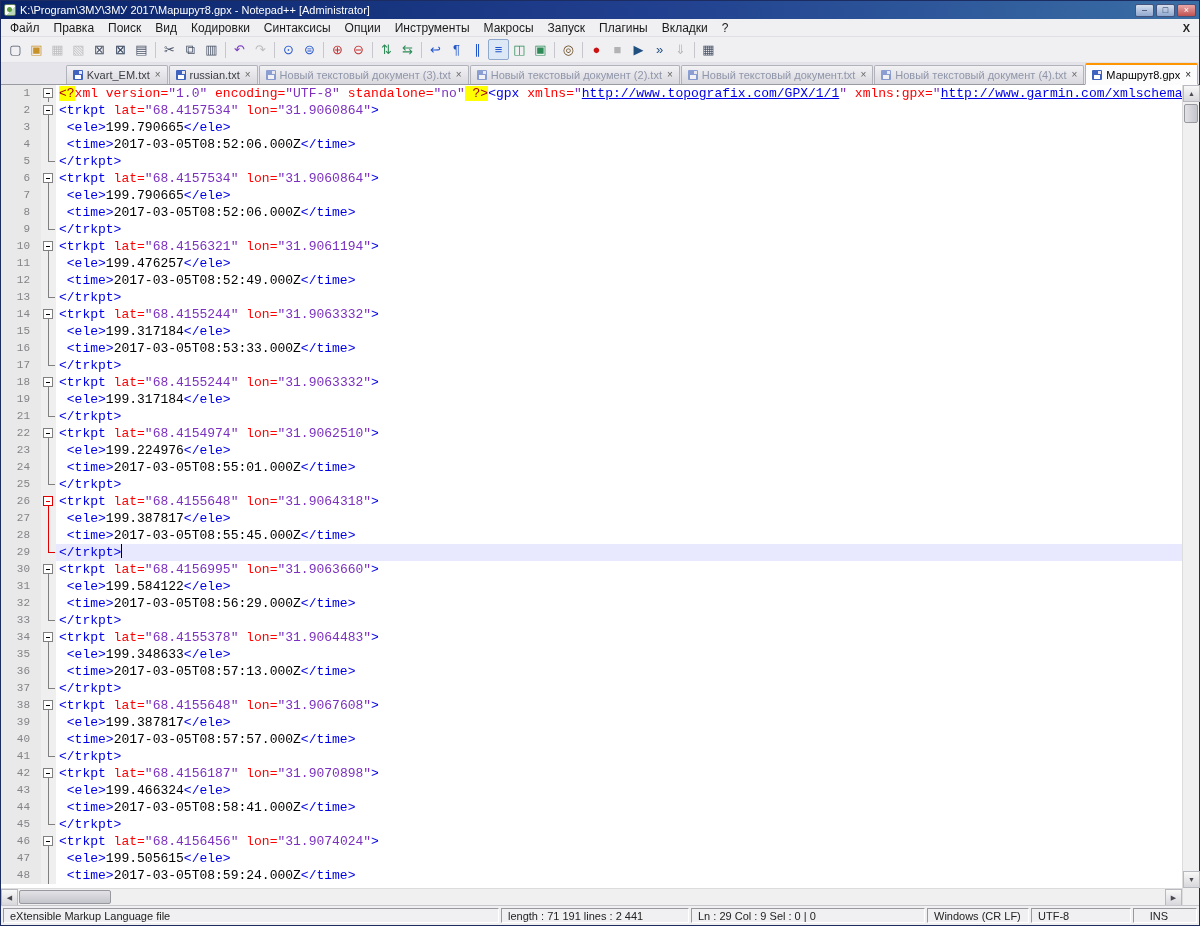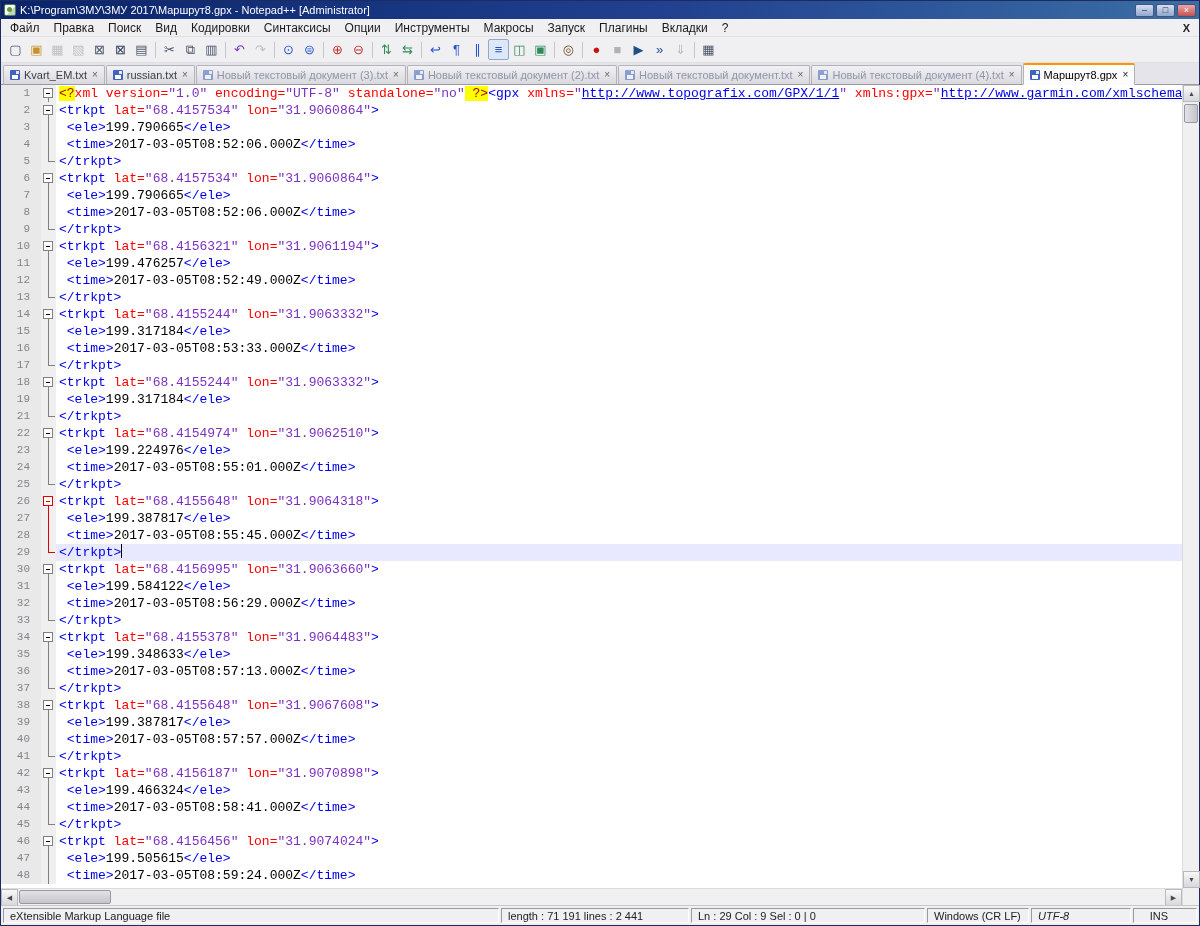--- a/index.html
+++ b/index.html
@@ -48,21 +48,21 @@
   }
   .tbtn { width:21px; height:21px; display:flex; align-items:center; justify-content:center; border:1px solid transparent; }
   .tbtn .tglyph { font-size:13px; line-height:1; }
   .tbtn.disabled { opacity:.32; filter:grayscale(100%); }
   .tbtn.pressed { background:#dde8f7; border:1px solid #8fa8cc; border-radius:2px; }
   .tsep { width:1px; height:16px; background:#c6c6cc; margin:0 3px; flex:0 0 1px; }
 
   
   .tabbar {
     height:22px; flex:0 0 22px; background:#e4e4ea; display:flex; align-items:flex-end;
-    padding-left:2px; border-bottom:1px solid #9a9aa2;
+    padding-left:2px; border-bottom:1px solid #9a9aa2;justify-content:flex-end;
   }
   .tab {
     height:19px; display:flex; align-items:center; padding:0 6px; margin-right:1px;
     background:linear-gradient(#f2f2f5,#d8d8de); border:1px solid #b2b2ba; border-bottom:none;
     border-radius:2px 2px 0 0; font-size:11px; color:#3c3c46; white-space:nowrap;
   }
   .tab.muted { color:#9096aa; }
   .tab.muted .floppy { opacity:.55; }
   .tab.active {
     height:22px; background:#fcfcfd; color:#000;
@@ -129,21 +129,21 @@
     display:flex; align-items:stretch; font-size:11px; color:#222; padding:1px 1px;
   }
   .cell {
     margin:1px; padding:0 6px; display:flex; align-items:center; white-space:nowrap; overflow:hidden;
     border:1px solid; border-color:#9a9a9e #ffffff #ffffff #9a9a9e;
   }
   .cell.doctype { width:496px; }
   .cell.len { width:188px; }
   .cell.pos { width:234px; }
   .cell.eol { width:102px; }
-  .cell.enc { width:100px;font-style:italic; }
+  .cell.enc { width:100px; }
   .cell.ins { flex:1; justify-content:flex-end; padding-right:28px; }
 </style>
 </head>
 <body>
 
 <div class="window">
 
   <div class="titlebar">
     <div class="app-icon"></div>
     <div class="title-text">K:\Program\ЗМУ\ЗМУ 2017\Маршрут8.gpx - Notepad++ [Administrator]</div>

